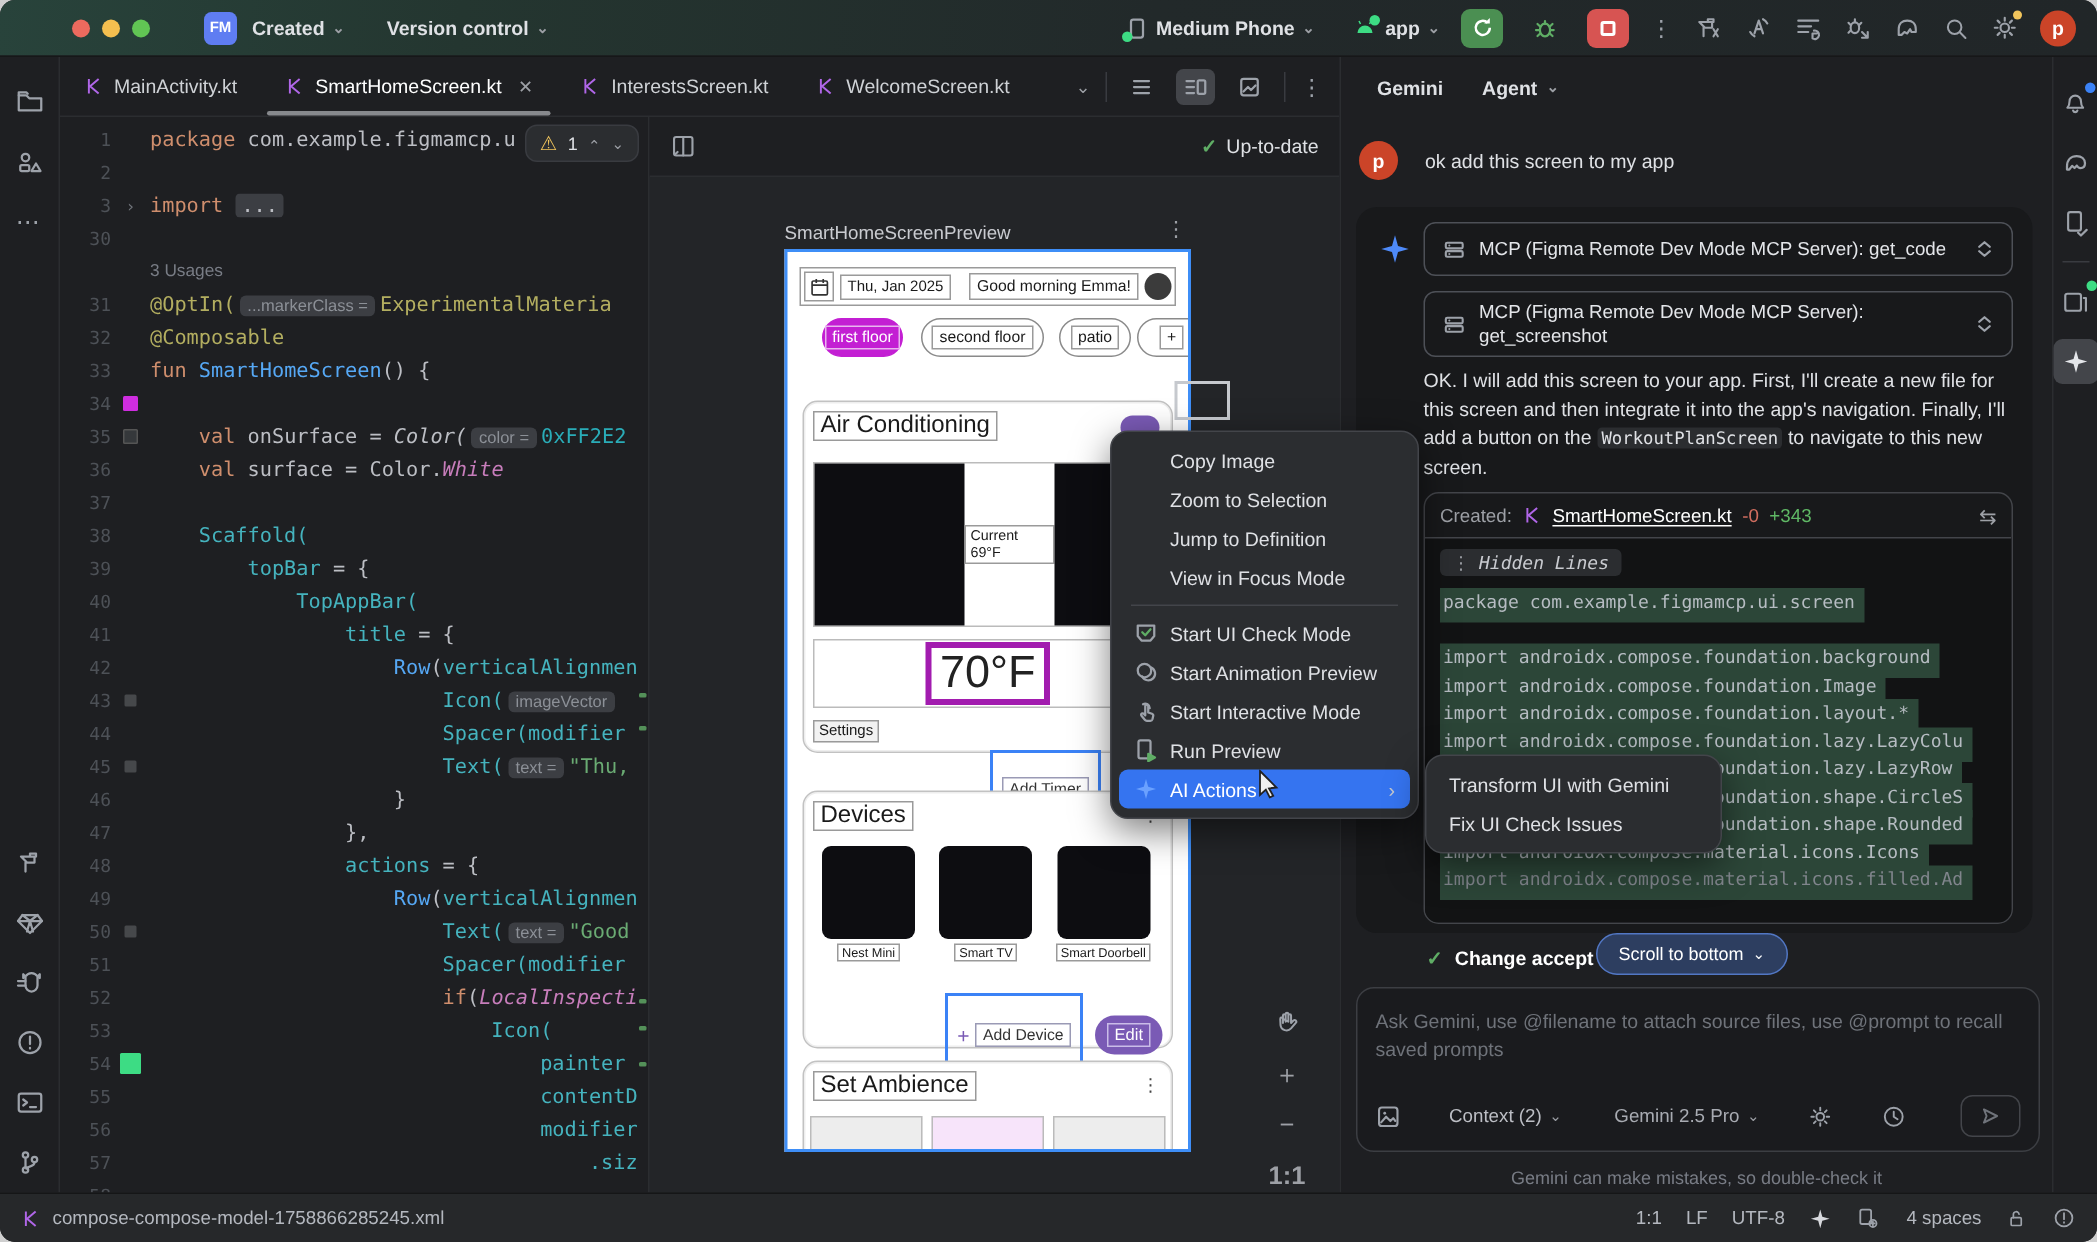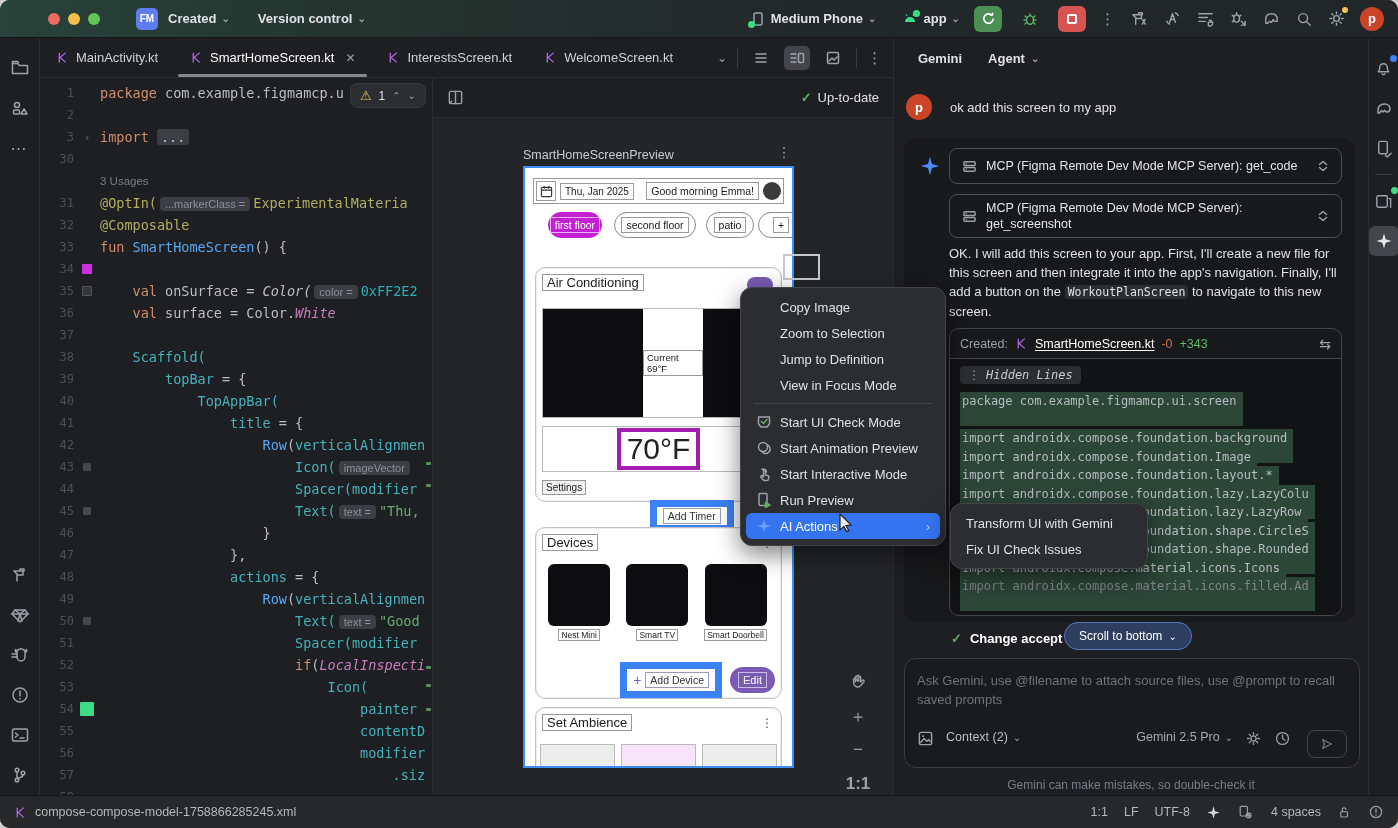--- a/index.html
+++ b/index.html
@@ -93,31 +93,31 @@
   .datebox{font-size:10px;padding:2px 4px}
   .greet{margin-left:auto;font-size:10.5px;padding:2px 4px}
   .ph-avatar{width:18px;height:18px;border-radius:50%;background:#3b3b3b;flex:none}
   .chiprow{position:absolute;left:0;top:44px;height:28px}
   .chip{position:absolute;height:26px;border:1px solid #8a8a8a;border-radius:13px;display:flex;align-items:center;justify-content:center}
   .chip span{border:1px solid #9a9a9a;padding:1px 4px;font-size:10.5px}
   .chip.sel{background:#c31fd3;border-color:#c31fd3;color:#fff}
   .chip.sel span{border-color:#e9b5ef}
   .selbox{position:absolute;border:2px solid #c6c9ce;background:transparent;z-index:3}
   .card{position:absolute;left:10px;right:10px;border:1px solid #c2c2c2;border-radius:10px;background:#fff;box-shadow:0 0 0 1px #eee inset}
-  .cardtitle{position:absolute;left:6px;top:6px;font-size:13px;border:1px solid #9a9a9a;padding:0 4px;background:#fff}
+  .cardtitle{position:absolute;left:6px;top:6px;font-size:16px;border:1px solid #9a9a9a;padding:0 4px;background:#fff}
   .ckebab{position:absolute;right:8px;top:8px;color:#444;font-size:12px}
   .toggle{position:absolute;right:8px;top:9px;width:26px;height:16px;border-radius:8px;background:#7a5ab5}
   .imgstrip{position:absolute;left:6px;right:6px;top:40px;height:110px;display:flex;border:1px solid #bbb}
   .imgblack{background:#0d0d11}
   .current{align-self:center;margin:0 auto;font-size:9.5px;border:1px solid #9a9a9a;padding:1px 3px}
   .temp{position:absolute;left:6px;right:6px;top:158px;height:46px;border:1px solid #bbb;display:flex;align-items:center;justify-content:center}
   .temp b{font-size:30px;font-weight:400;color:#222;border:4px solid #a21caf;padding:0 6px}
   .settings{position:absolute;left:6px;top:212px;font-size:10px;border:1px solid #9a9a9a;padding:1px 3px;background:#f2f2f2}
   .acbtns{position:absolute;right:6px;top:232px;display:flex;gap:8px;align-items:center}
-  .outbtn{border:7px solid #3b82f6;padding:3px 6px}
+  .outbtn{border:2px solid #3b82f6;padding:18px 6px}
   .outbtn span{border:1px solid #9a9ab5;padding:1px 4px;font-size:10.5px;color:#333}
   .purplebtn{background:#7a5ab5;color:#fff;border-radius:13px;height:26px;display:flex;align-items:center;padding:0 8px;font-size:11px}
   .purplebtn span{border:1px solid #cabcе8;border:1px solid #cabce8;padding:1px 4px}
   .devcell{width:33%;display:flex;flex-direction:column;align-items:center}
   .devsq{width:62px;height:62px;background:#0d0d11;border-radius:6px}
   .devlbl{font-size:8.5px;border:1px solid #9a9a9a;padding:0 2px;margin-top:3px;white-space:nowrap}
   .ambtile{flex:1;height:70px;border:1px solid #bbb;position:relative}
   .zoomctl{position:absolute;left:413px;top:552px;display:flex;flex-direction:column;align-items:center;gap:10px;color:#9da0a6}
   .zoomctl .zi{width:24px;height:24px;display:flex;align-items:center;justify-content:center;font-size:17px}
   .onetoone{font-size:11px;font-weight:bold}
@@ -149,29 +149,29 @@
   .created-head{height:29px;display:flex;align-items:center;gap:7px;padding:0 10px;font-size:12.5px}
   .created-head .cl{color:#9da0a6}
   .cfile{color:#fff;text-decoration:underline;text-underline-offset:2px}
   .dminus{color:#cf6d5f}.dplus{color:#5fb865}
   .diffico{margin-left:auto;color:#9da0a6;font-size:14px}
   .codeblock{border-top:1px solid #43454a;background:#121314;padding:7px 0 6px 10px;
     font-family:"DejaVu Sans Mono",monospace;font-size:12px;overflow:hidden;height:257px}
   .hiddenchip{display:inline-flex;align-items:center;gap:6px;background:#2b2d30;border-radius:4px;
     padding:2px 8px;color:#c9cbd0;font-style:italic;margin-bottom:8px}
   .cbline{height:18.5px;white-space:pre;color:#b6bcc2}
-  .cbline span{display:inline-block;padding:0 6px 0 2px;height:34px;line-height:18.5px}
+  .cbline span{display:inline-block;padding:0 6px 0 2px;height:23px;line-height:18.5px}
   .cbline.add span{background:var(--add)}
   .cbline.dim span{color:#80858c}
   .g-accept{position:absolute;left:57px;top:593px;display:flex;align-items:center;gap:8px;color:#fff;font-weight:600}
   .scrollpill{position:absolute;left:170px;top:584px;height:28px;background:#2d3e60;border:1px solid #5277c4;
     border-radius:14px;display:flex;align-items:center;gap:6px;padding:0 14px;font-size:12px;color:#fff;z-index:5}
   .g-input{position:absolute;left:10px;right:8px;top:620px;height:110px;background:#1a1b1e;border:1px solid #3c3e43;border-radius:12px;padding:12px}
   .g-ph{color:#6f737a;font-size:13px;line-height:19px}
-  .g-inrow{position:absolute;left:12px;right:12px;bottom:9px;display:flex;align-items:flex-start;gap:12px;color:#a8abb2;font-size:12.5px}
+  .g-inrow{position:absolute;left:12px;right:12px;bottom:9px;display:flex;align-items:center;gap:32px;color:#a8abb2;font-size:12.5px}
   .sendbtn{width:40px;height:28px;border:1px solid #43454a;border-radius:8px;display:flex;align-items:center;justify-content:center;margin-left:4px}
   .g-foot{position:absolute;left:0;right:0;top:740px;text-align:center;color:#787c85;font-size:12px}
 
   
   .statusbar{position:absolute;left:0;top:795px;width:100%;height:33px;background:#26282a;border-top:1px solid #151617;
     display:flex;align-items:center;padding:0 14px;color:#b4b8bf;font-size:12.5px}
   .sb-left{display:flex;align-items:center;gap:8px}
   .sb-right{margin-left:auto;display:flex;align-items:center;gap:16px}
 </style>
 </head>

